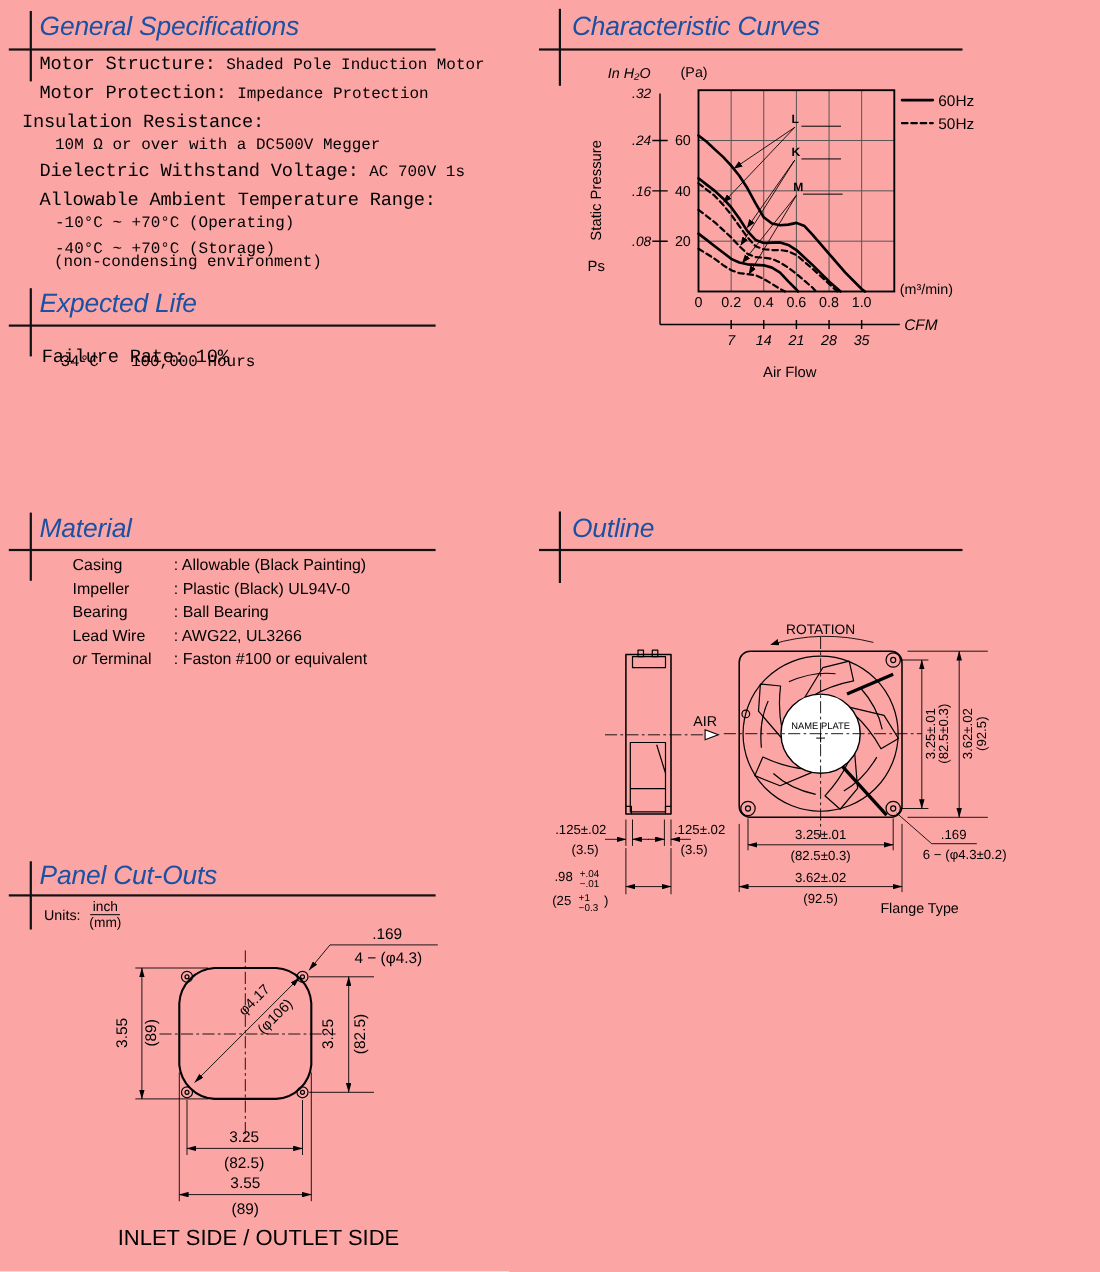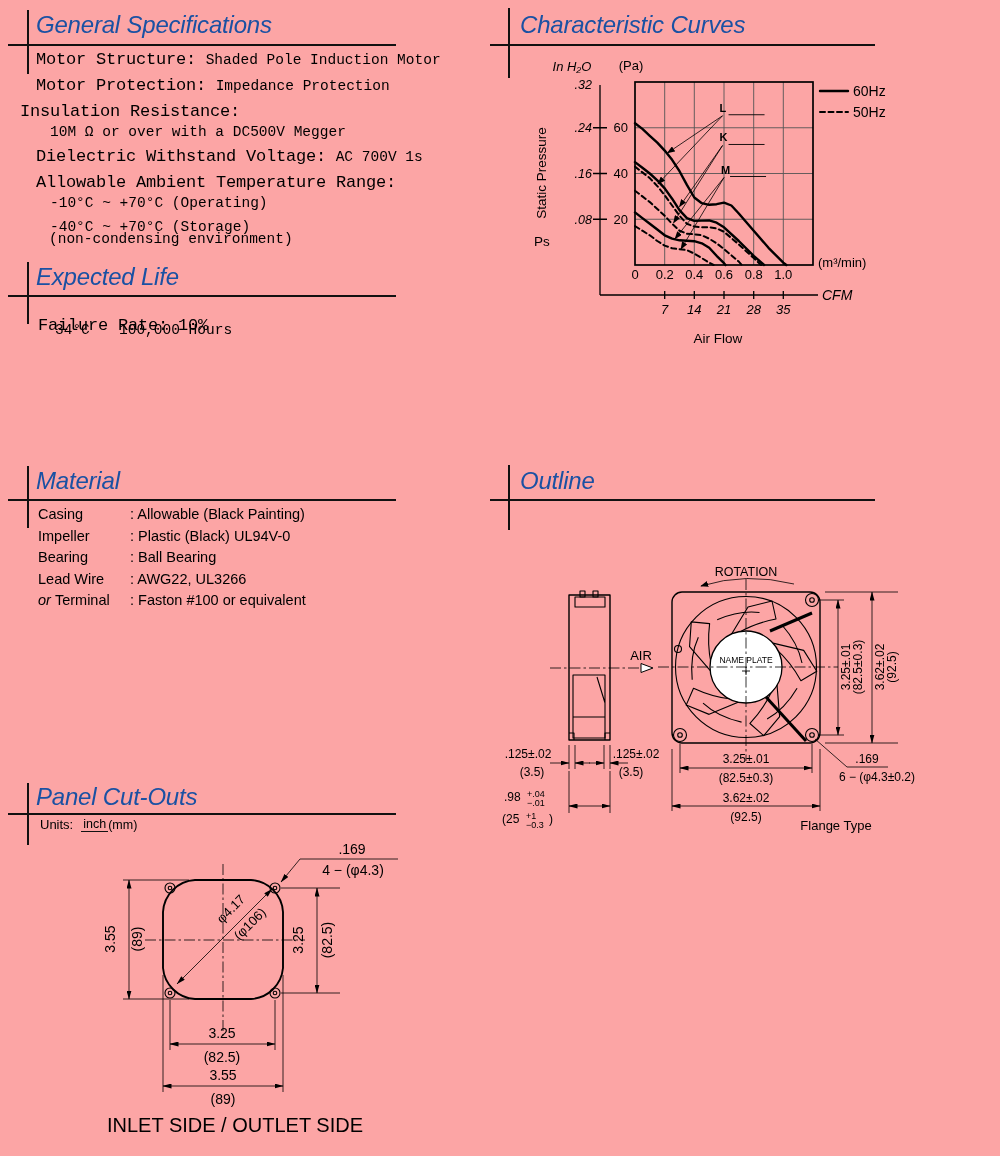--- a/index.html
+++ b/index.html
@@ -8,23 +8,23 @@
   .abs{position:absolute;}
   .sec-title{position:absolute;font-style:italic;font-size:24px;line-height:1.1;
              color:#1a51a3;white-space:nowrap;letter-spacing:-0.2px;}
   .rule{position:absolute;height:2px;background:#111;}
   .vline{position:absolute;width:2px;background:#111;}
   .spec{position:absolute;white-space:nowrap;font-family:Liberation Mono, monospace;}
   .lbl{font-size:17px;letter-spacing:-0.2px;}
   .val{font-size:14.5px;}
   .sub{font-size:14.5px;}
   .mat-row{position:absolute;white-space:nowrap;font-size:14.5px;}
-  .mat-lbl{display:inline-block;width:92px;}
+  .mat-lbl{display:inline-block;width:92px;margin-left:28px;}
   .units{position:absolute;font-size:13px;display:flex;align-items:center;gap:8px;}
-  .frac{display:inline-flex;align-items:center;font-size:12.5px;line-height:1.15;}
+  .frac{display:inline-flex;flex-direction:column;align-items:center;font-size:12.5px;line-height:1.15;}
   .frac .numer{border-bottom:1.4px solid #111;padding:0 2px;}
   
   svg text{font-family:"Liberation Sans","DejaVu Sans",sans-serif;fill:#000;}
   .t11{font-size:11px;font-weight:bold;}
   .t12{font-size:12px;}
   .t125{font-size:12.5px;}
   .t13{font-size:13px;}
   .t135{font-size:13.5px;}
   .t14{font-size:14px;}
   .t9{font-size:9px;}

